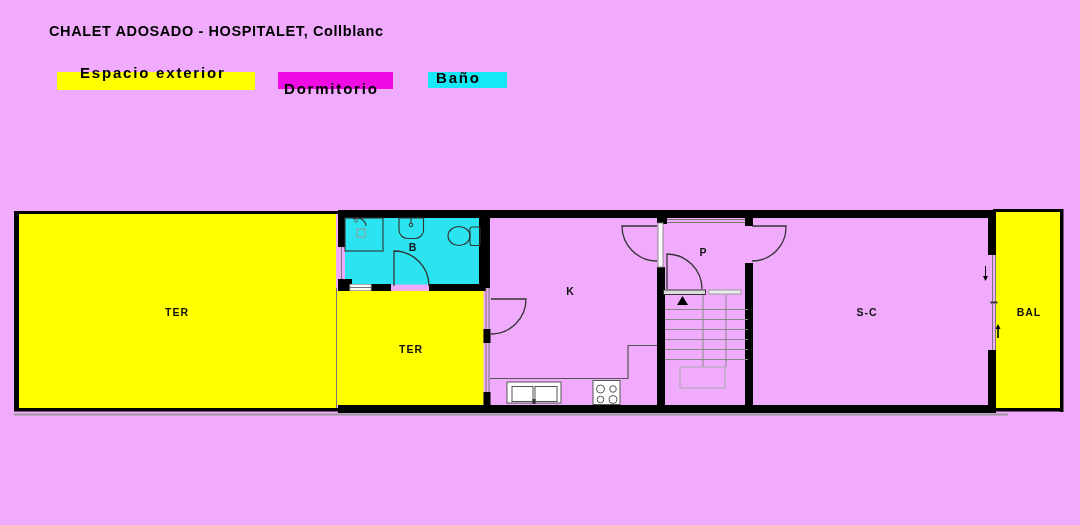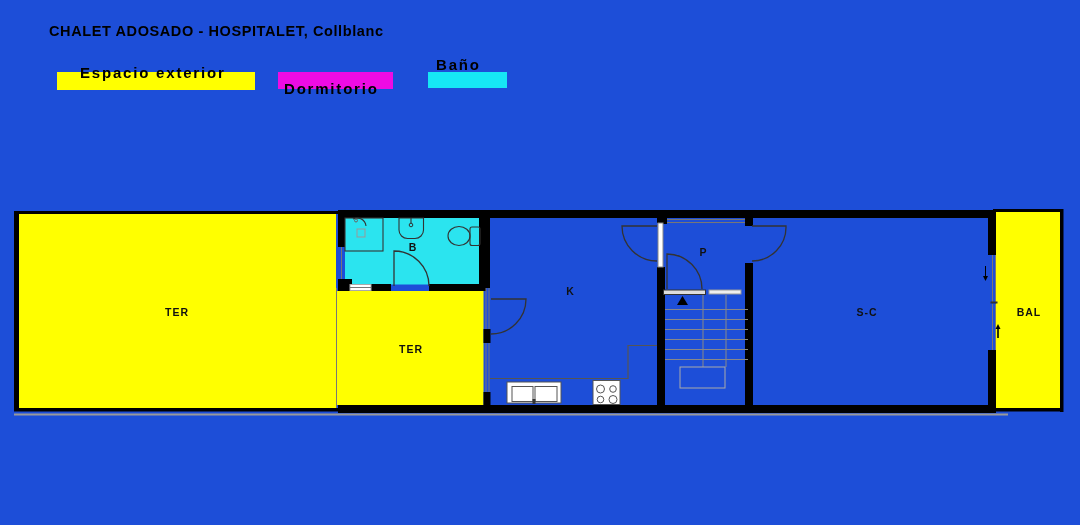--- a/index.html
+++ b/index.html
@@ -1,16 +1,16 @@
 <!DOCTYPE html>
 <html><head>
 <meta charset="utf-8">
 <style>
   html,body{margin:0;padding:0;background:#fff;}
-  .canvas{position:relative;width:1080px;height:525px;background:#1d4ed8;
+  .canvas{position:relative;width:1080px;height:525px;background:#f0abfc;
           font-family:"Liberation Sans",sans-serif;overflow:hidden;}
   .title{position:absolute;left:49px;top:23px;font-size:14.5px;font-weight:bold;
          letter-spacing:0.6px;color:#000;white-space:nowrap;}
   .legend-box{position:absolute;z-index:1;}
   .legend-label{position:absolute;z-index:2;font-weight:bold;font-size:15px;
                 letter-spacing:1.8px;color:#000;white-space:nowrap;text-align:right;}
   svg{position:absolute;left:0;top:0;}
   .rlabel{font-family:"Liberation Sans",sans-serif;font-weight:bold;font-size:10.5px;
           letter-spacing:1px;fill:#111;text-anchor:middle;}
   .thin{stroke:#777;stroke-width:1;}
@@ -27,21 +27,21 @@
   <div class="title">CHALET ADOSADO - HOSPITALET, Collblanc</div>
 
   <div>
     <div class="legend-box" style="left: 57px; top: 72px; width: 198px; height: 18px; background-color: rgb(255, 255, 0);"></div>
     <div class="legend-label" style="left:80px;top:64px;">Espacio exterior</div>
 
     <div class="legend-box" style="left: 278px; top: 72px; width: 115px; height: 17px; background-color: rgb(238, 11, 228);"></div>
     <div class="legend-label" style="left:284px;top:80px;">Dormitorio</div>
 
     <div class="legend-box" style="left: 428px; top: 72px; width: 79px; height: 16px; background-color: rgb(22, 231, 245);"></div>
-    <div class="legend-label" style="left:436px;top:56px;">Baño</div>
+    <div class="legend-label" style="left:436px;top:69px;">Baño</div>
   </div>
 
   <svg width="1080" height="525" viewBox="0 0 1080 525">
 
     <g fill="#FFFF00">
       <rect x="19" y="214" width="317" height="194"></rect>
       <rect x="337" y="291" width="146.5" height="114"></rect>
       <rect x="996" y="212" width="64" height="196"></rect>
     </g>
     <rect x="345" y="218" width="134.5" height="66.5" fill="#2BE4EF"></rect>

